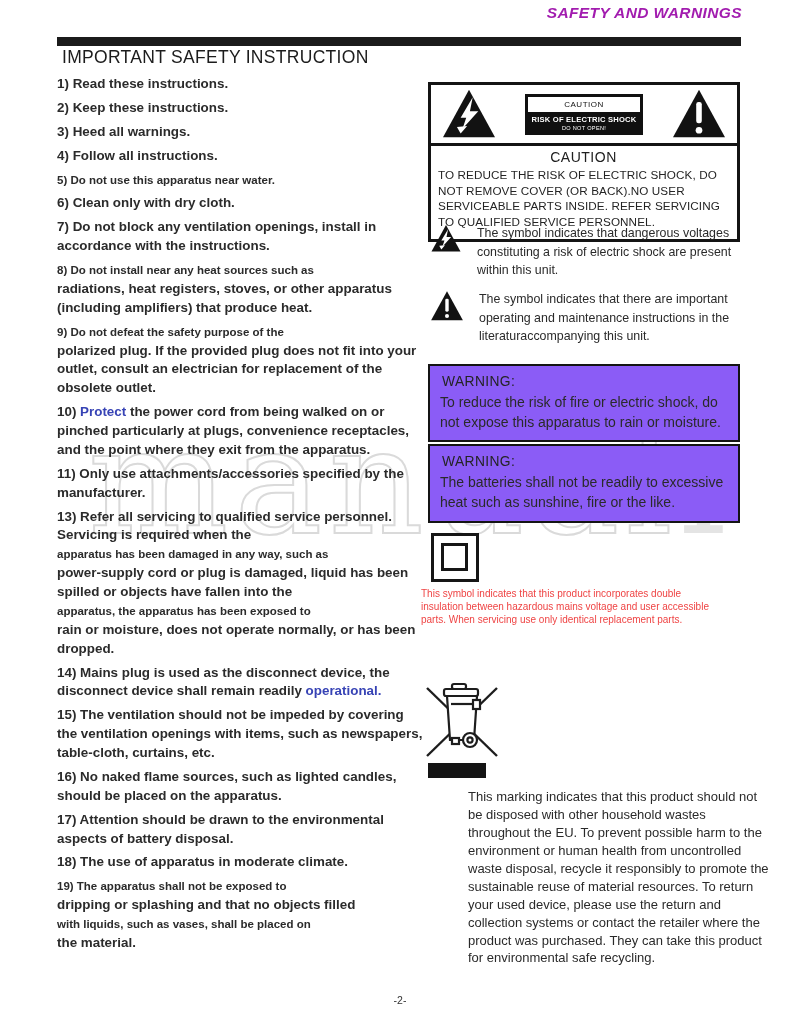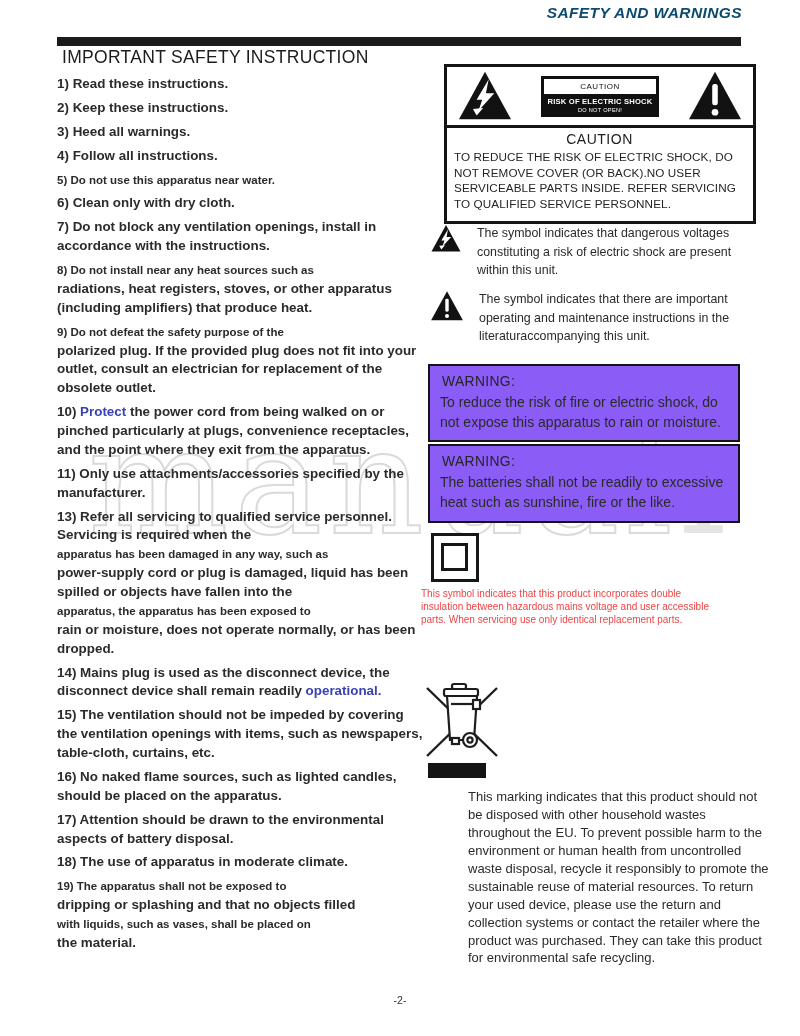--- a/index.html
+++ b/index.html
@@ -21,37 +21,37 @@
     user-select:none;pointer-events:none;white-space:nowrap;
   }
   .watermark .wm-outline{color:transparent;-webkit-text-stroke:2px var(--wm);}
   .watermark .wm-solid{color:#e4e4e4;-webkit-text-stroke:0;}
 
   .layer{position:absolute;inset:0;z-index:1;}
 
   
   .hdr-title{
     position:absolute;top:4px;right:58px;
-    font-style:italic;font-weight:bold;font-size:15.5px;color:#0c4a6e;
+    font-style:italic;font-weight:bold;font-size:15.5px;color:#a21caf;
     letter-spacing:.4px;
   }
   .hdr-bar{position:absolute;top:37px;left:57px;width:684px;height:9px;background:#1b1b1b;}
 
   
   .left-col{position:absolute;top:47px;left:57px;width:368px;}
   .main-title{font-size:17.5px;font-weight:500;color:#1c1c1c;letter-spacing:.3px;padding-left:5px;margin-bottom:6px;white-space:nowrap;}
   .item{margin:0 0 5px 0;line-height:1.18;color:var(--ink-soft);font-weight:bold;}
   .r-n{font-size:13.4px;}
   .r-s{font-size:11.5px;}
   .r-b{font-size:13.4px;color:var(--blue);}
 
   
   .right-col{position:absolute;top:62px;left:428px;width:312px;height:960px;}
 
-  .caution-panel{position:absolute;top:2px;left:0;width:312px;border:3px solid #141414;background:#fff;margin-left:16px;}
+  .caution-panel{position:absolute;top:20px;left:0;width:312px;border:3px solid #141414;background:#fff;}
   .cp-icons{display:flex;align-items:center;justify-content:space-between;padding:4px 10px;height:58px;}
   .cp-label{width:118px;background:#101010;padding:3px 3px 4px 3px;text-align:center;}
   .cp-label-caution{background:#fff;color:#101010;font-size:8px;letter-spacing:.5px;padding:3px 0;margin-bottom:3px;}
   .cp-label-risk{color:#fff;font-size:7.6px;font-weight:bold;letter-spacing:.2px;}
   .cp-label-open{color:#fff;font-size:5.6px;margin-top:1px;letter-spacing:.3px;}
   .cp-text{border-top:3px solid #141414;padding:3px 8px 9px 7px;}
   .cp-title{text-align:center;font-size:14px;color:#202020;margin-bottom:2px;letter-spacing:.5px;}
   .cp-body{font-size:11.7px;line-height:1.34;color:#242424;letter-spacing:.1px;}
 
   .sym-note{position:absolute;left:2px;display:flex;gap:15px;align-items:flex-start;}

